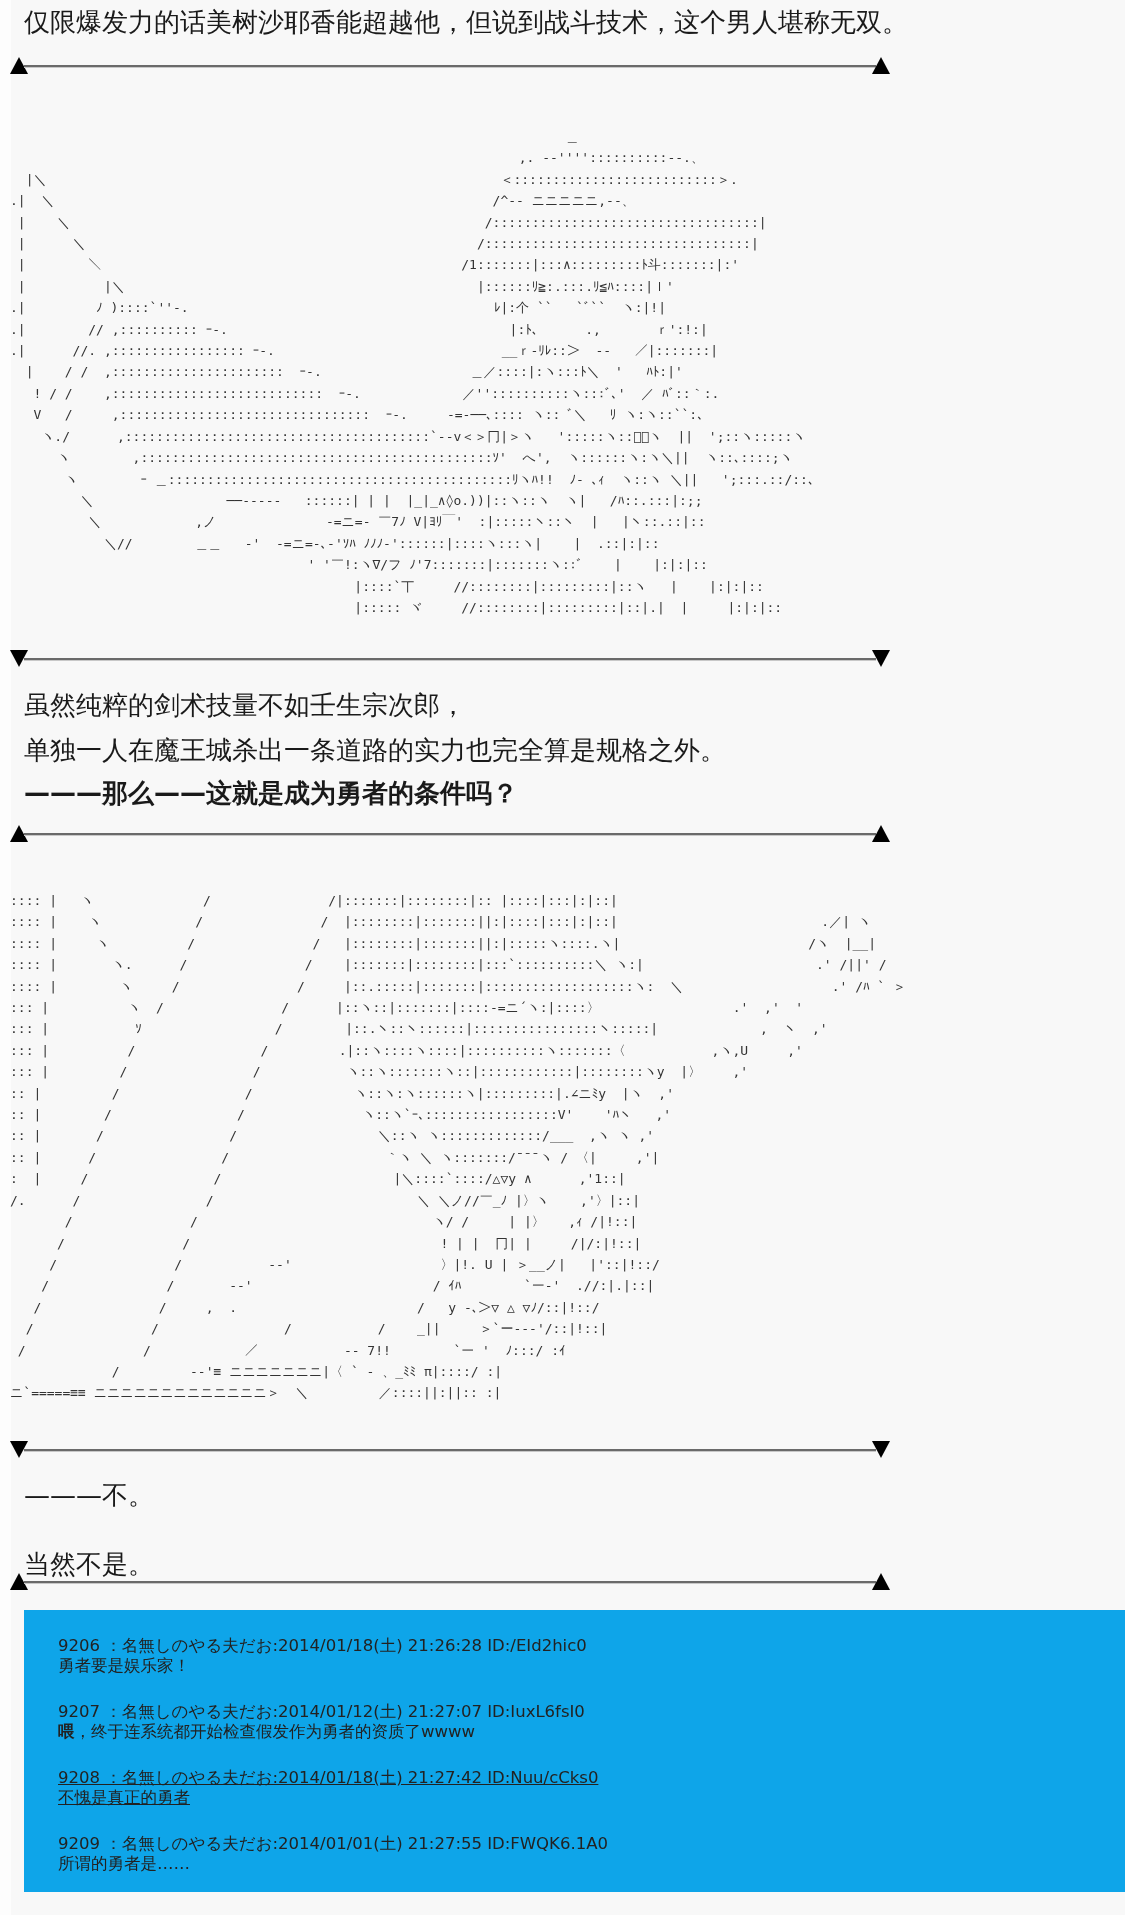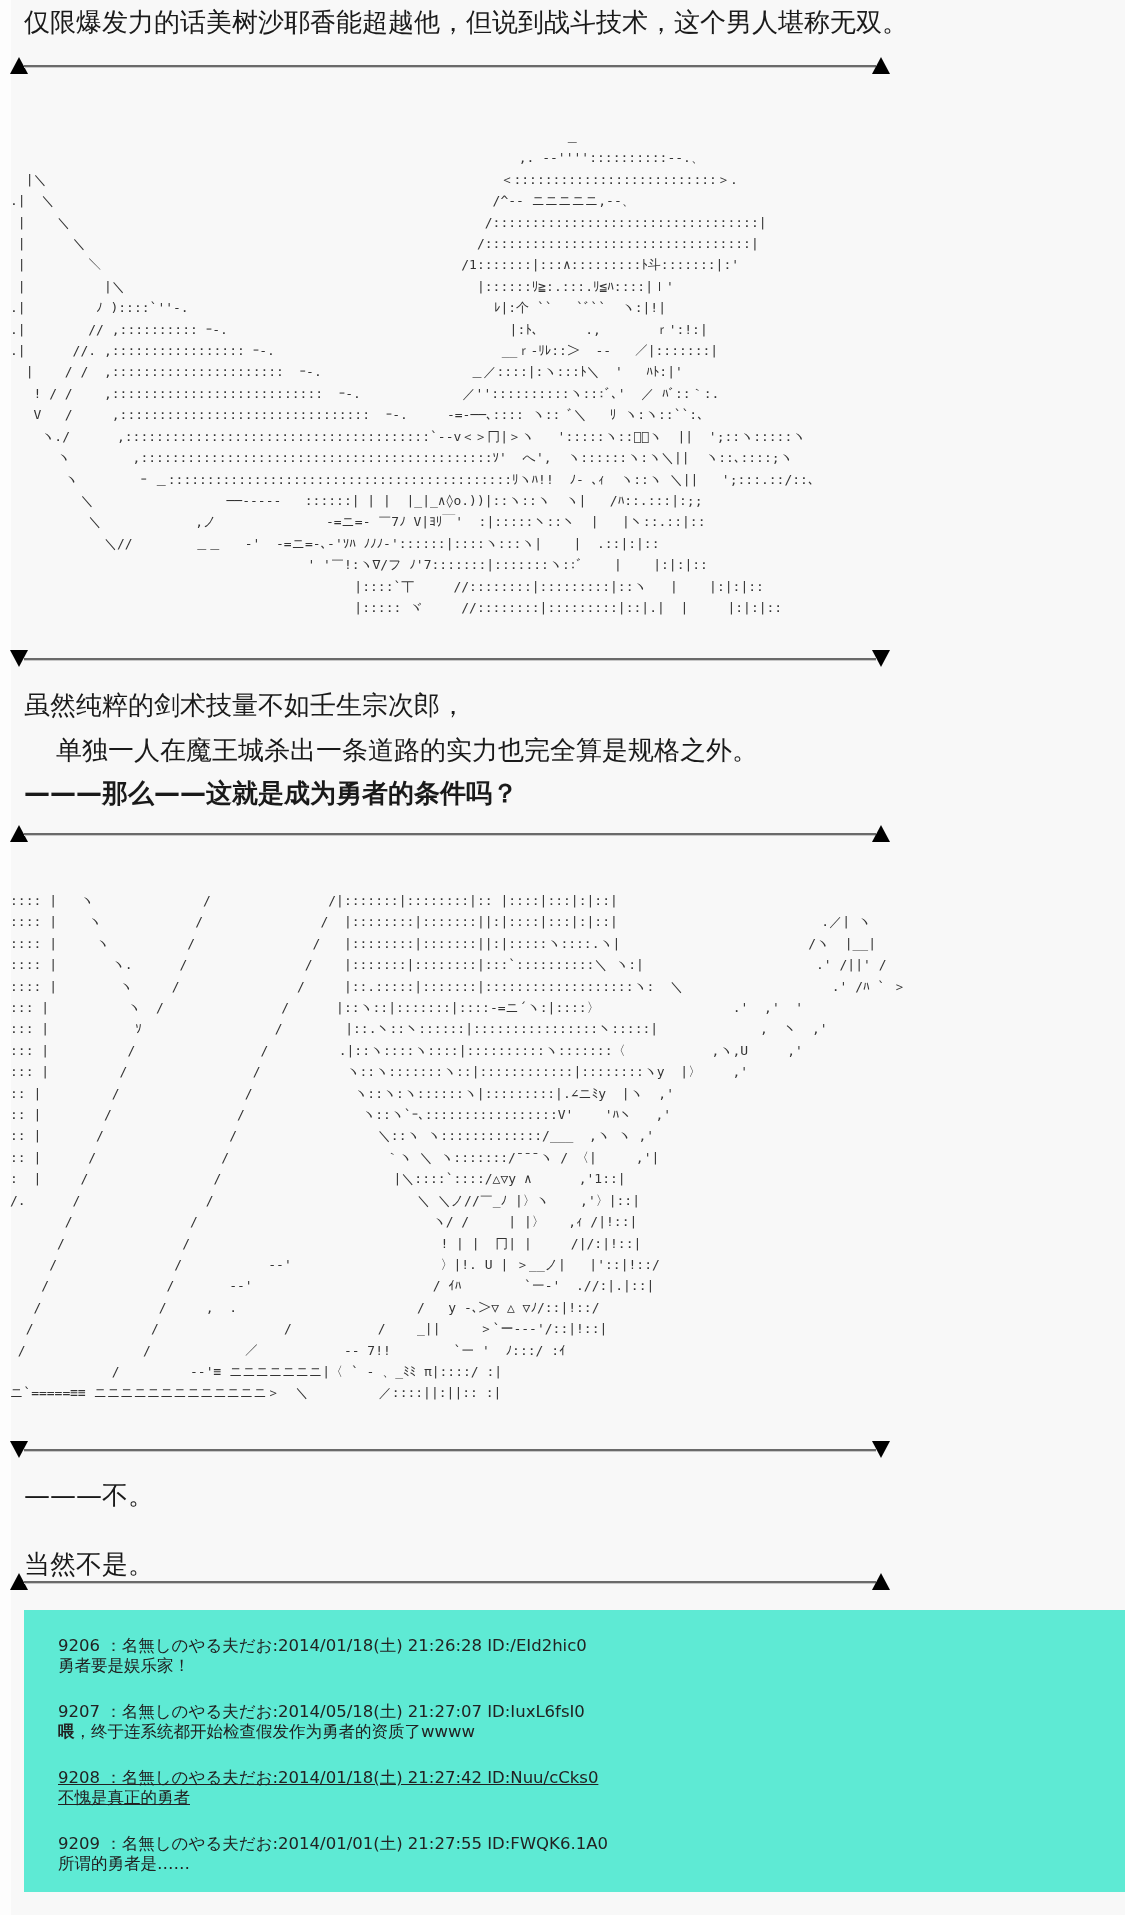--- a/index.html
+++ b/index.html
@@ -19,21 +19,21 @@
   .tri.l { left:0; }
   .tri.r { right:0; }
   pre.art {
     position:absolute; margin:0;
     font-family: "DejaVu Sans Mono", "Liberation Mono", monospace;
     font-size:13px; line-height:21.4px; color:#333;
     letter-spacing:0px; white-space:pre;
   }
   .comments {
     position:absolute; left:24px; top:1610px; width:1101px; height:282px;
-    background:#5eead4;
+    background:#0ea5e9;
   }
   .comment { position:absolute; left:34px; font-size:16.5px; line-height:20px; color:#222; white-space:nowrap; }
   .comment .hdr { display:block; }
   .comment .body { display:block; }
   .comment .bold-lead { font-weight:bold; }
 </style>
 </head>
 <body>
 
 <div class="left-strip"></div>
@@ -70,21 +70,21 @@
                                             |::::`丅     //::::::::|:::::::::|::ヽ   |    |:|:|::
                                             |::::: ヾ     //::::::::|:::::::::|::|.|  |     |:|:|::</pre>
 
 <div class="sep" style="top:649px;">
   <span class="tri down l"></span>
   <span class="line"></span>
   <span class="tri down r"></span>
 </div>
 
 <div class="para" style="top:693px;">虽然纯粹的剑术技量不如壬生宗次郎，</div>
-<div class="para" style="top:738px;margin-left:32px;">单独一人在魔王城杀出一条道路的实力也完全算是规格之外。</div>
+<div class="para" style="top:738px;">单独一人在魔王城杀出一条道路的实力也完全算是规格之外。</div>
 <div class="para" style="top:781px;font-weight:bold;">———那么——这就是成为勇者的条件吗？</div>
 
 <div class="sep" style="top:824px;">
   <span class="tri up l"></span>
   <span class="line"></span>
   <span class="tri up r"></span>
 </div>
 
 <pre class="art" style="left:10px; top:890px;">:::: |   ヽ              /               /|:::::::|::::::::|:: |::::|:::|:|::|
 :::: |    ヽ            /               /  |::::::::|:::::::||:|::::|:::|:|::|                          .／| ヽ
@@ -125,21 +125,21 @@
   <span class="line"></span>
   <span class="tri up r"></span>
 </div>
 
 <div class="comments">
   <div class="comment" style="top:26px;">
     <span class="hdr">9206 ：名無しのやる夫だお:2014/01/18(土) 21:26:28 ID:/EId2hic0</span>
     <span class="body">勇者要是娱乐家！</span>
   </div>
   <div class="comment" style="top:92px;">
-    <span class="hdr">9207 ：名無しのやる夫だお:2014/05/18(土) 21:27:07 ID:IuxL6fsI0</span>
+    <span class="hdr">9207 ：名無しのやる夫だお:2014/01/12(土) 21:27:07 ID:IuxL6fsI0</span>
     <span class="body"><b class="bold-lead">喂</b><span>，终于连系统都开始检查假发作为勇者的资质了wwww</span></span>
   </div>
   <div class="comment" style="top:158px;text-decoration:underline;">
     <span class="hdr">9208 ：名無しのやる夫だお:2014/01/18(土) 21:27:42 ID:Nuu/cCks0</span>
     <span class="body">不愧是真正的勇者</span>
   </div>
   <div class="comment" style="top:224px;">
     <span class="hdr">9209 ：名無しのやる夫だお:2014/01/01(土) 21:27:55 ID:FWQK6.1A0</span>
     <span class="body">所谓的勇者是……</span>
   </div>

